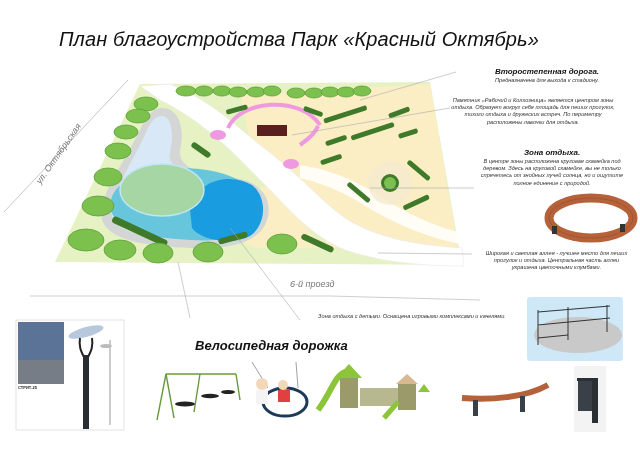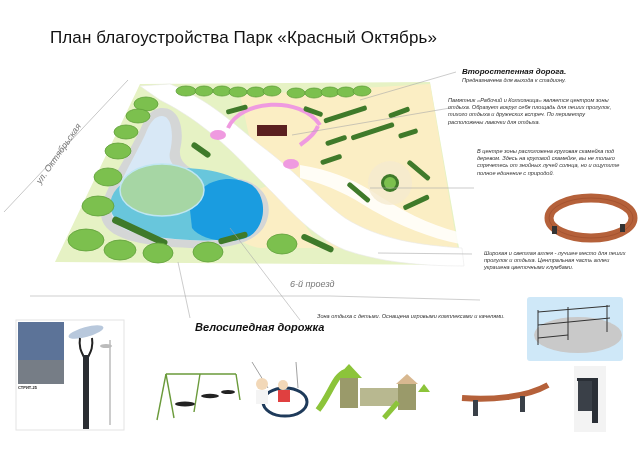--- a/index.html
+++ b/index.html
@@ -1,25 +1,25 @@
 <!DOCTYPE html>
 <html><head>
 <meta charset="utf-8">
 <style>
   html, body { margin:0; padding:0; background:#ffffff; }
   body { width:640px; height:453px; position:relative; overflow:hidden; font-family:"Liberation Sans", sans-serif; color:#111; }
-  .title { position:absolute; left:50px; top:28px; font-size:17px; color:#111; letter-spacing:0.1px; }
+  .title { position:absolute; left:59px; top:28px; font-size:20px; color:#111; letter-spacing:0.1px;font-style:italic; }
   .plan { position:absolute; left:0; top:0; width:640px; height:453px; }
-  .callout { position:absolute; font-family:"Liberation Sans", sans-serif; }
+  .callout { position:absolute; font-family:"Liberation Sans", sans-serif;text-align:center; }
   .callout .h { font-weight:bold; font-style:italic; font-size:8px; color:#111; line-height:10px; }
   .callout .d { font-style:italic; font-size:5.6px; color:#333; line-height:7.2px; }
   .street { position:absolute; font-style:italic; font-size:9px; color:#777; }
   .street-okt { left:34px; top:180px; transform:rotate(-55deg); transform-origin:left top; white-space:nowrap; }
   .street-proezd { left:290px; top:279px; }
-  .bike { position:absolute; left:195px; top:321px; font-weight:bold; font-style:italic; font-size:11px; }
+  .bike { position:absolute; left:195px; top:338px; font-weight:bold; font-style:italic; font-size:13px; }
   .photo { position:absolute; }
   .lamp-spec { position:absolute; left:2px; top:66px; width:46px; font-size:3.5px; color:#333; line-height:4.2px; }
   .lamp-spec .code { font-weight:bold; font-size:4px; color:#222; }
 </style>
 </head>
 <body>
 
 <svg class="plan" viewBox="0 0 640 453" xmlns="http://www.w3.org/2000/svg">
 
   <line x1="4" y1="212" x2="128" y2="80" stroke="#c8c8c8" stroke-width="1"></line>
@@ -187,20 +187,21 @@
 <div class="callout" style="left:462px; top:67px; width:170px;">
   <div class="h">Второстепенная дорога.</div>
   <div class="d">Предназначена для выхода к стадиону.</div>
 </div>
 
 <div class="callout" style="left:448px; top:97px; width:170px;">
   <div class="d">Памятник «Рабочий и Колхозница» является центром зоны отдыха. Образует вокруг себя площадь для пеших прогулок, тихого отдыха и дружеских встреч. По периметру расположены лавочки для отдыха.</div>
 </div>
 
 <div class="callout" style="left:477px; top:148px; width:150px;">
+  <div class="h">Зона отдыха.</div>
   <div class="d">В центре зоны расположена круговая скамейка под деревом. Здесь на круговой скамейке, вы не только спрячетесь от знойных лучей солнца, но и ощутите полное единение с природой.</div>
 </div>
 
 <div class="callout" style="left:484px; top:250px; width:145px;">
   <div class="d">Широкая и светлая аллея - лучшее место для пеших прогулок и отдыха. Центральная часть аллеи украшена цветочными клумбами.</div>
 </div>
 
 <div class="callout" style="left:317px; top:313px; width:190px;">
   <div class="d">Зона отдыха с детьми. Оснащена игровыми комплексами и качелями.</div>
 </div>

